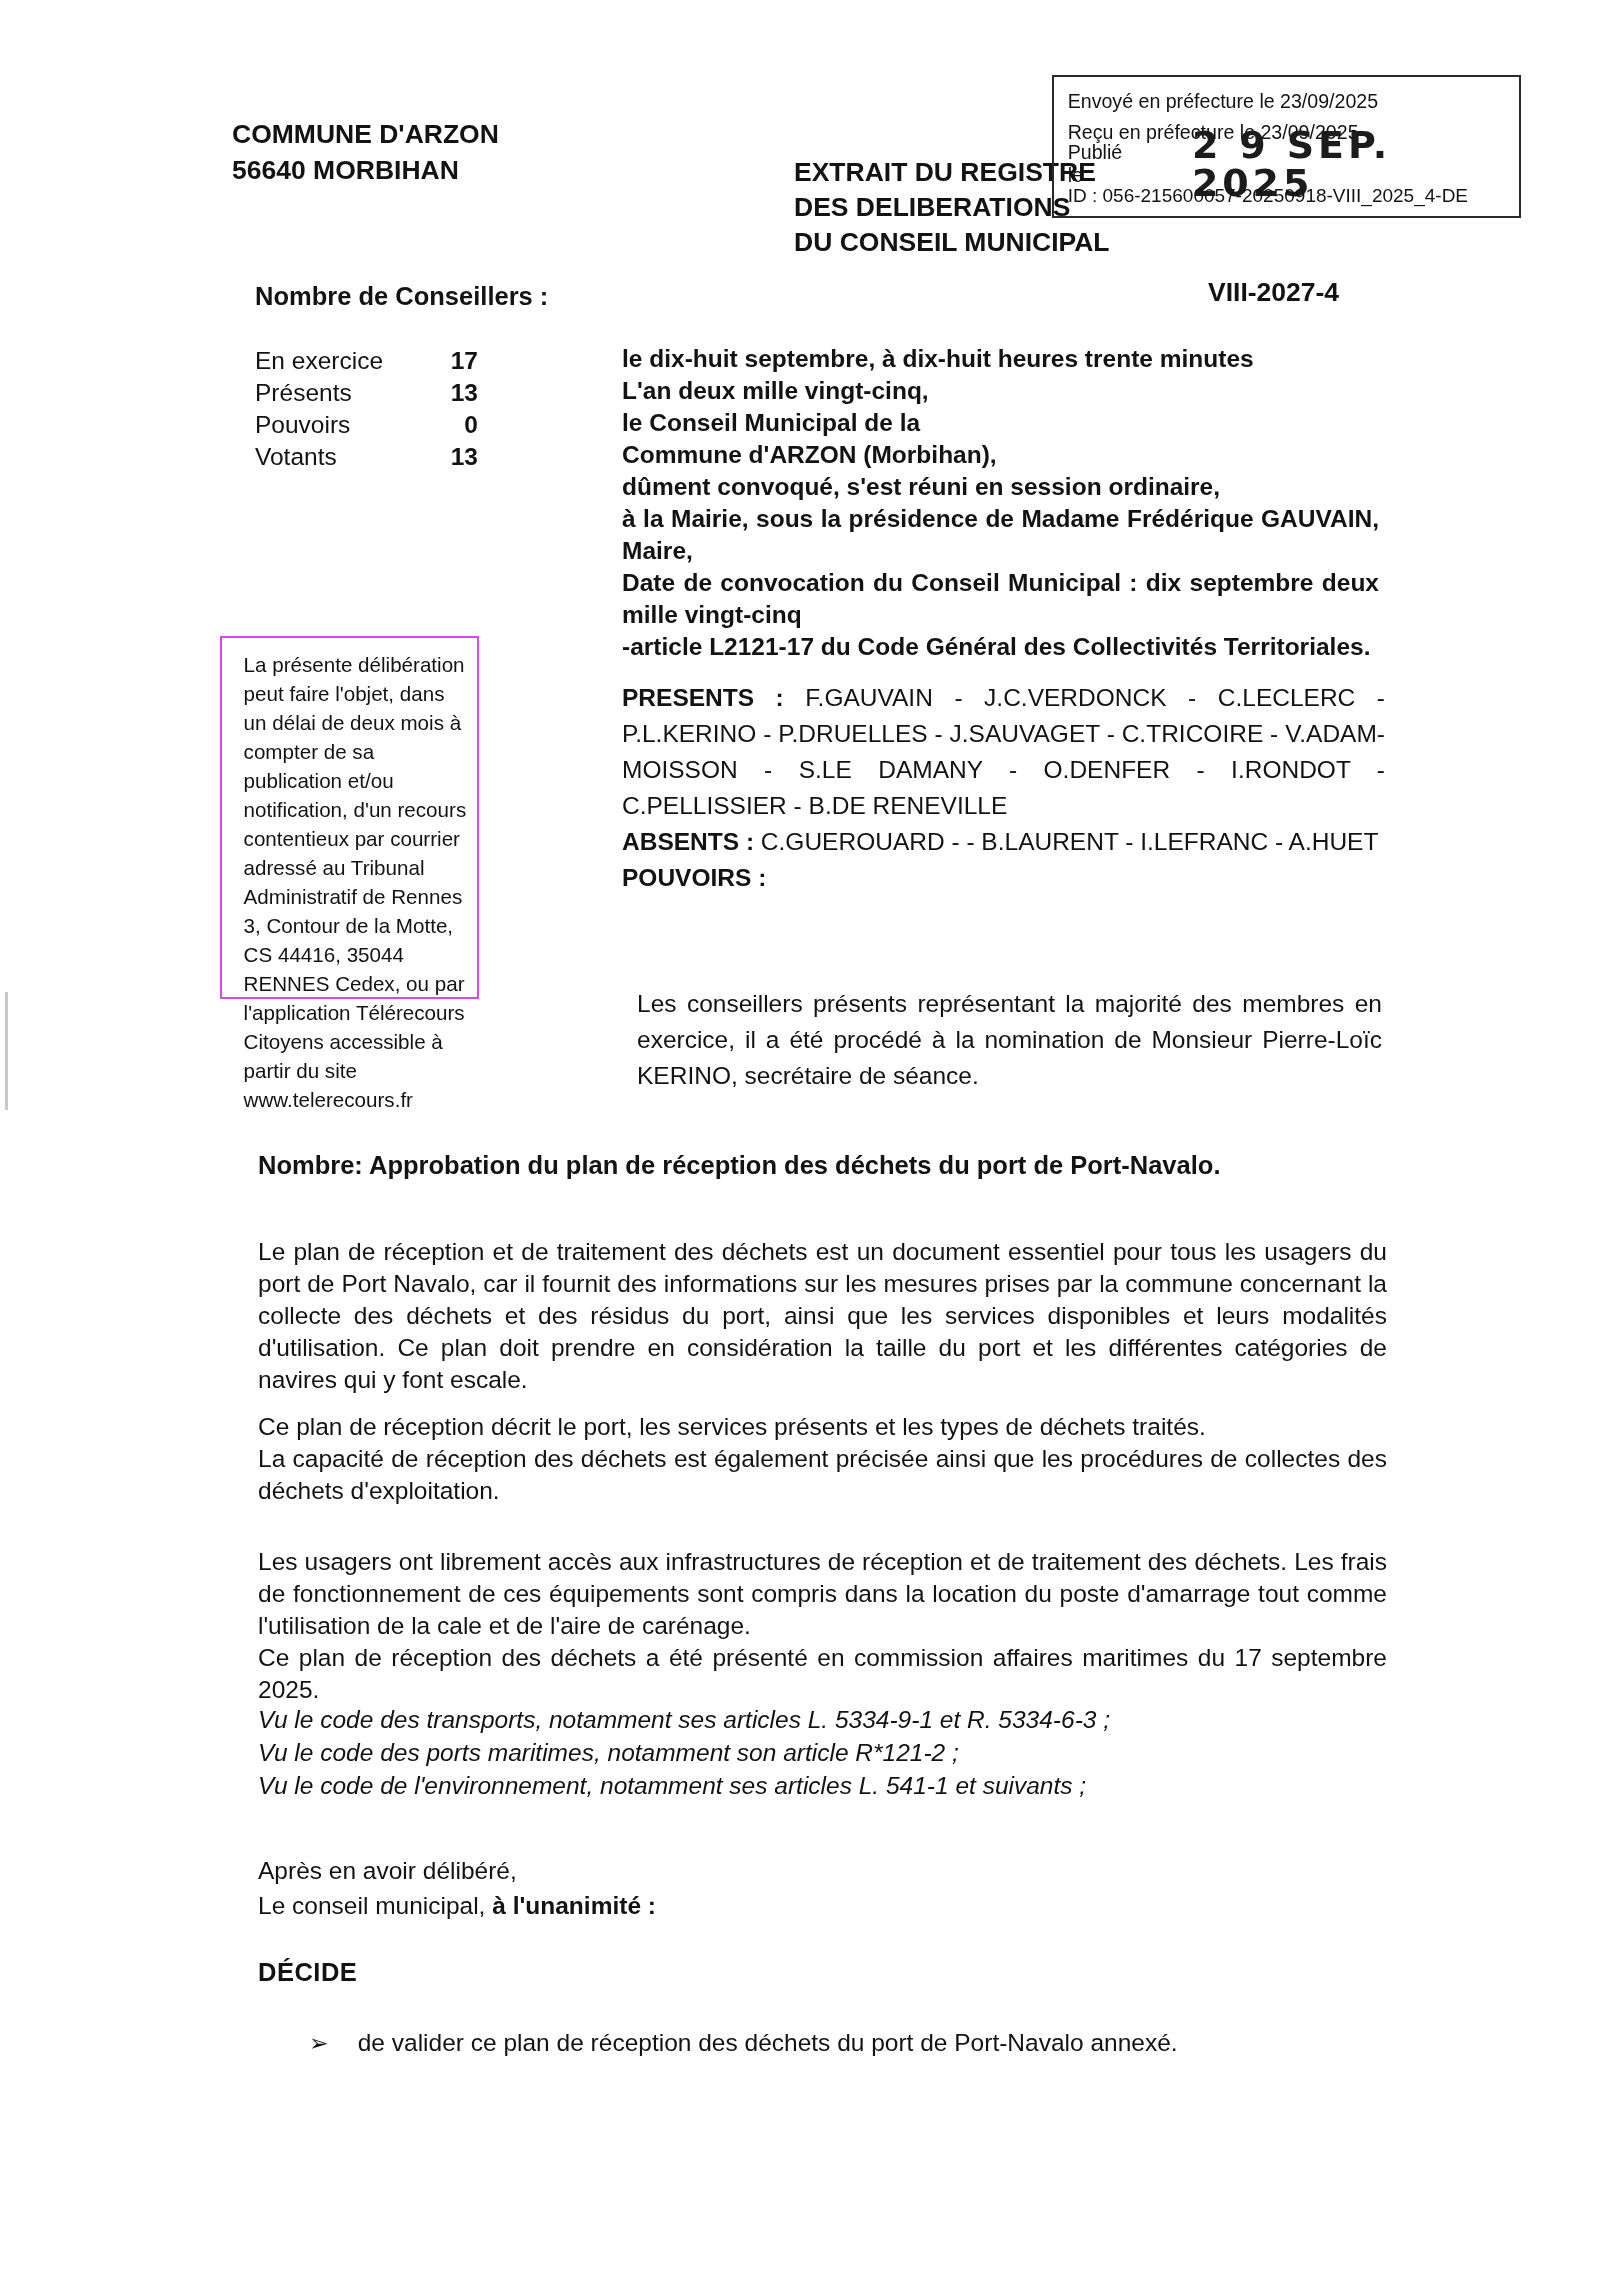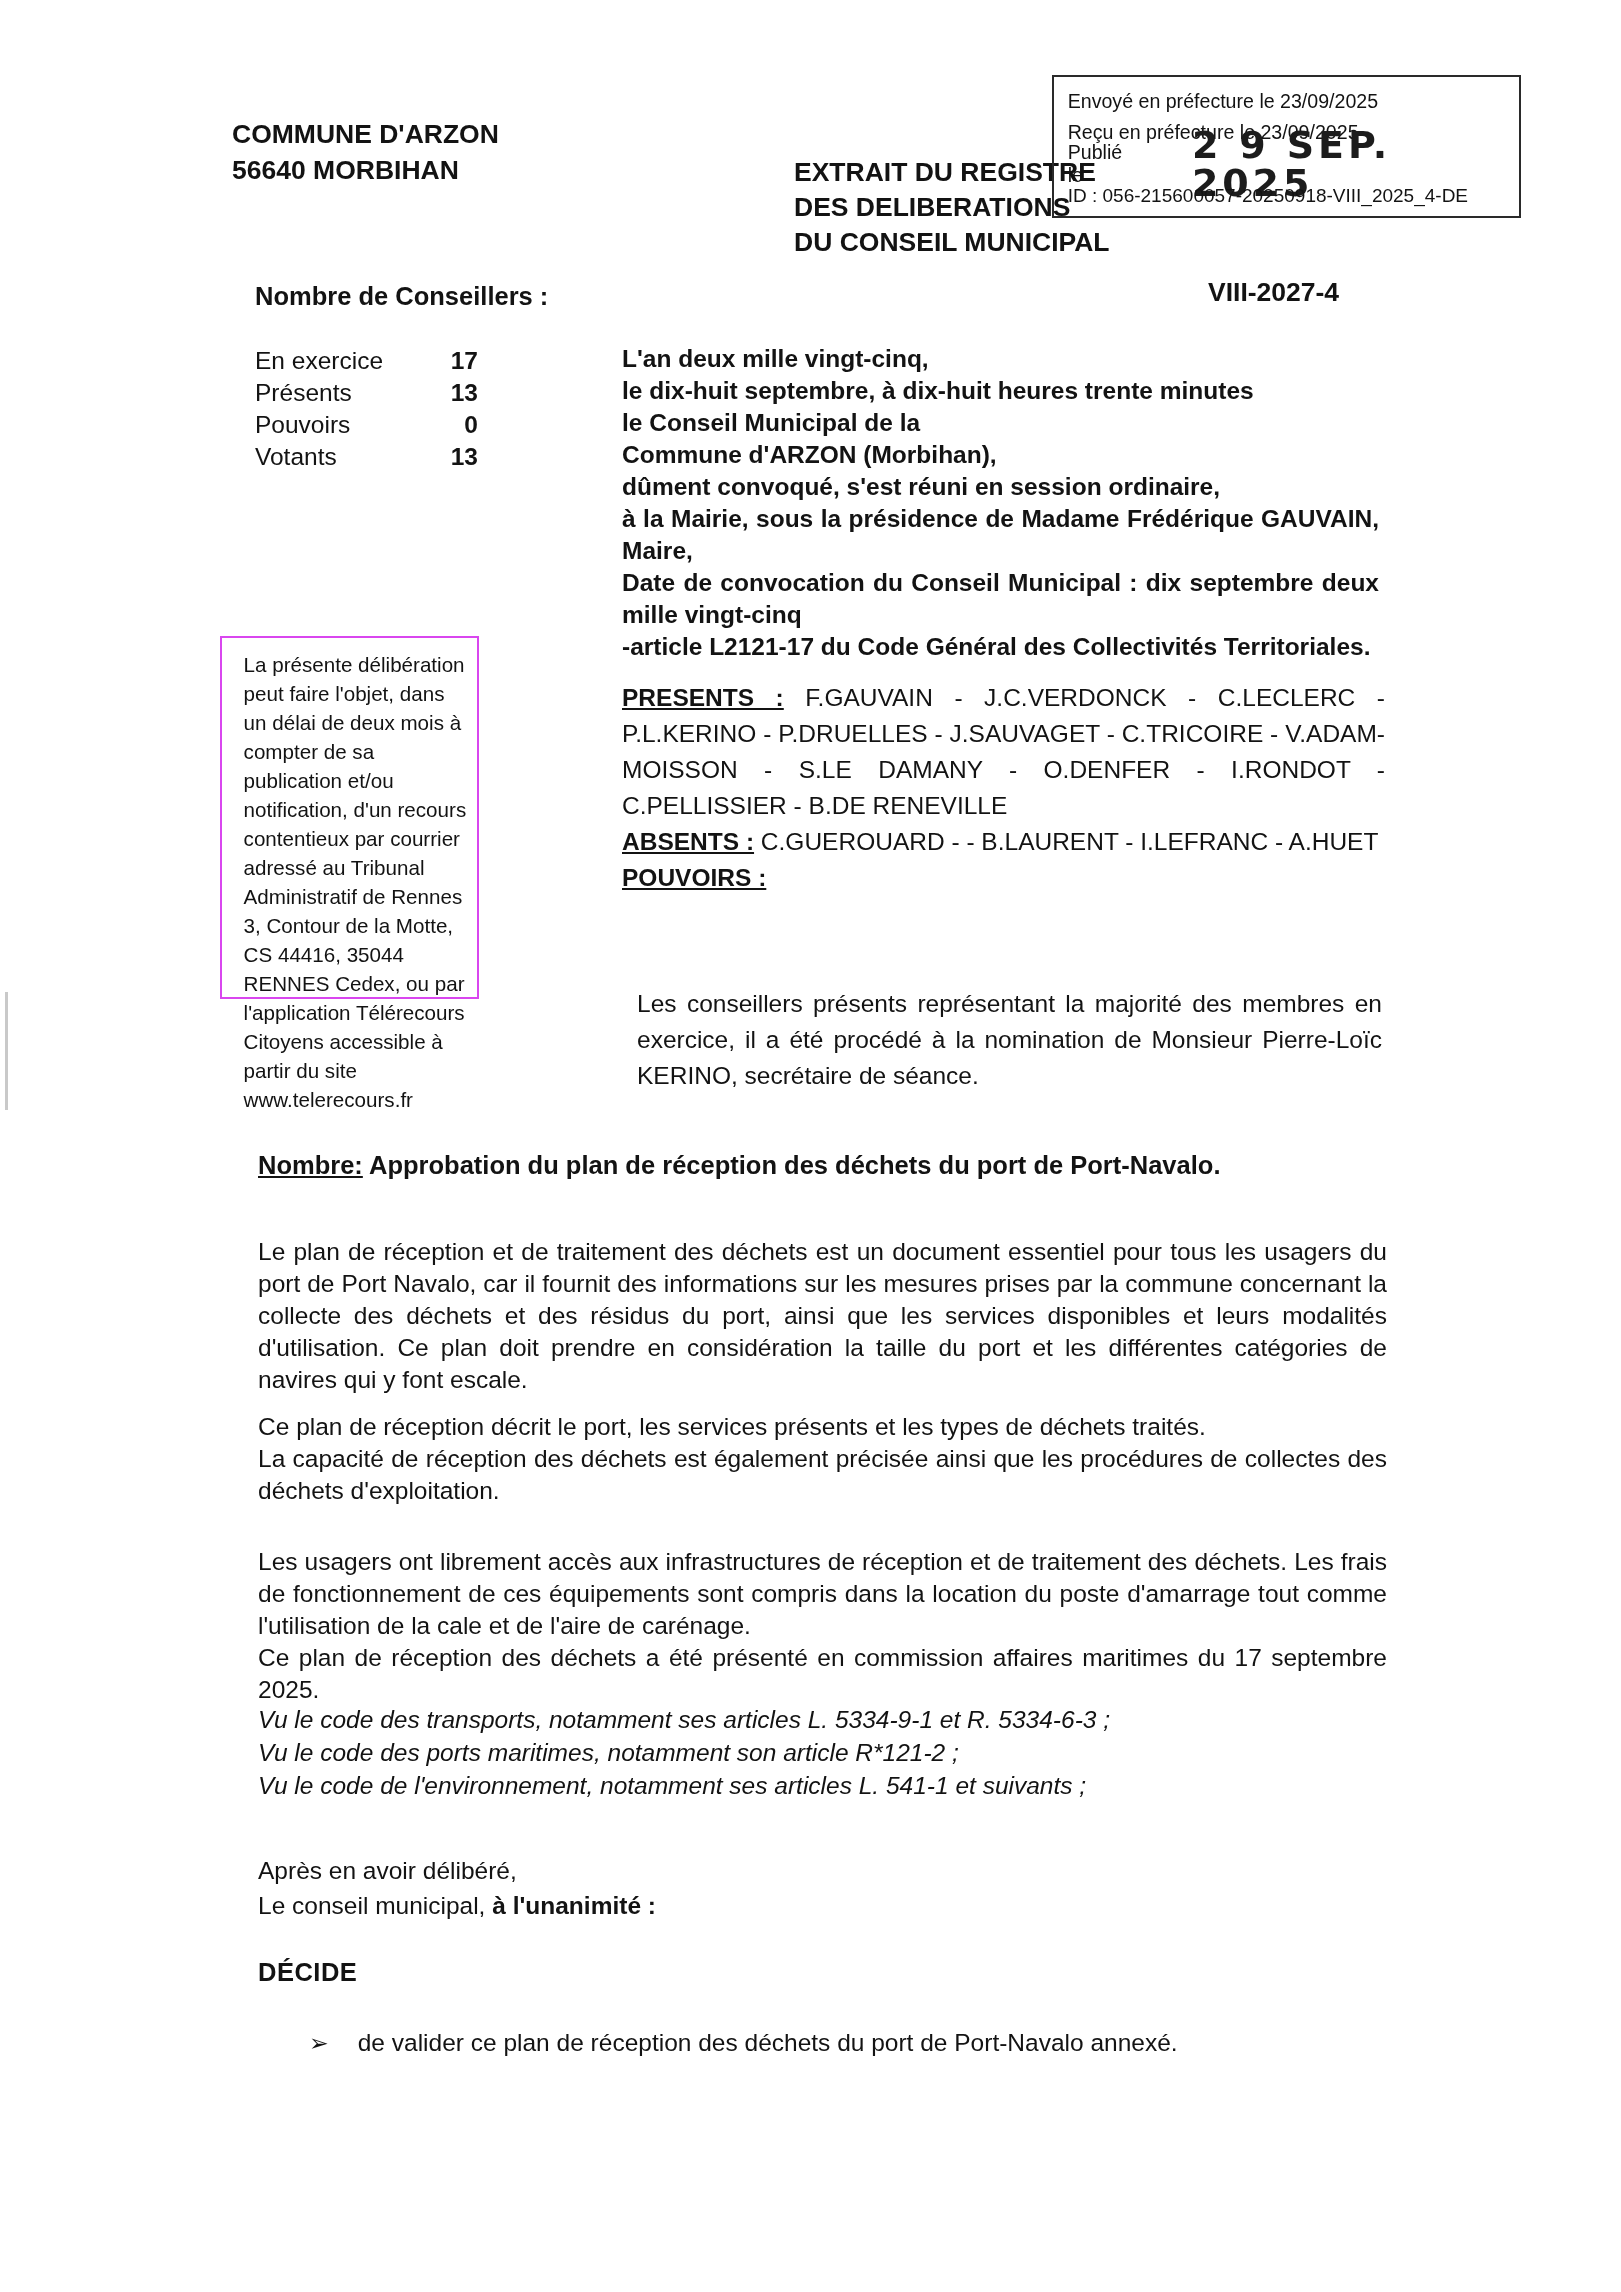--- a/index.html
+++ b/index.html
@@ -6,21 +6,21 @@
   .page{
     position:relative;
     width:1621px;height:2293px;
     background:#ffffff;
     font-family:"Liberation Sans",sans-serif;
     color:#131313;
     overflow:hidden;
   }
   .abs{position:absolute;}
   .b{font-weight:bold;}
-  .u{text-decoration:underline;}
+  .u{}
   .preline{white-space:pre-line;}
 
   .commune{left:232px;top:116px;font-size:26.5px;font-weight:bold;line-height:36px;}
   .register-title{left:794px;top:155px;font-size:26.5px;font-weight:bold;line-height:35px;}
 
   .stamp-box{
     left:1052px;top:75px;width:469px;height:143px;
     border:2.9px solid #2a2a2a;
     box-sizing:border-box;
     padding:8.8px 11.8px 0 13.7px;
@@ -117,22 +117,22 @@
       <span>Pouvoirs</span>
       <span class="counter-val">0</span>
     </div>
     <div class="counter-row">
       <span>Votants</span>
       <span class="counter-val">13</span>
     </div>
   </div>
 
   <div class="abs session">
+    <div>le dix-huit septembre, à dix-huit heures trente minutes</div>
     <div>L'an deux mille vingt-cinq,</div>
-    <div>le dix-huit septembre, à dix-huit heures trente minutes</div>
     <div>le Conseil Municipal de la</div>
     <div>Commune d'ARZON (Morbihan),</div>
     <div>dûment convoqué, s'est réuni en session ordinaire,</div>
     <div>à la Mairie, sous la présidence de Madame Frédérique GAUVAIN, Maire,</div>
     <div>Date de convocation du Conseil Municipal : dix septembre deux mille vingt-cinq</div>
     <div>-article L2121-17 du Code Général des Collectivités Territoriales.</div>
   </div>
 
   <div class="abs attendance">
     <span class="b u">PRESENTS :</span><span> F.GAUVAIN - J.C.VERDONCK - C.LECLERC - P.L.KERINO - P.DRUELLES - J.SAUVAGET - C.TRICOIRE - V.ADAM-MOISSON - S.LE DAMANY - O.DENFER  - I.RONDOT - C.PELLISSIER - B.DE RENEVILLE</span><br>

